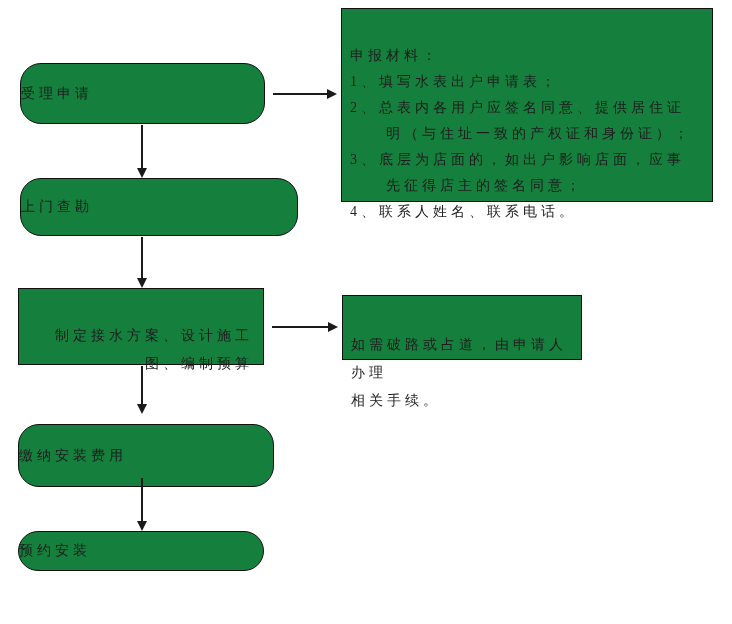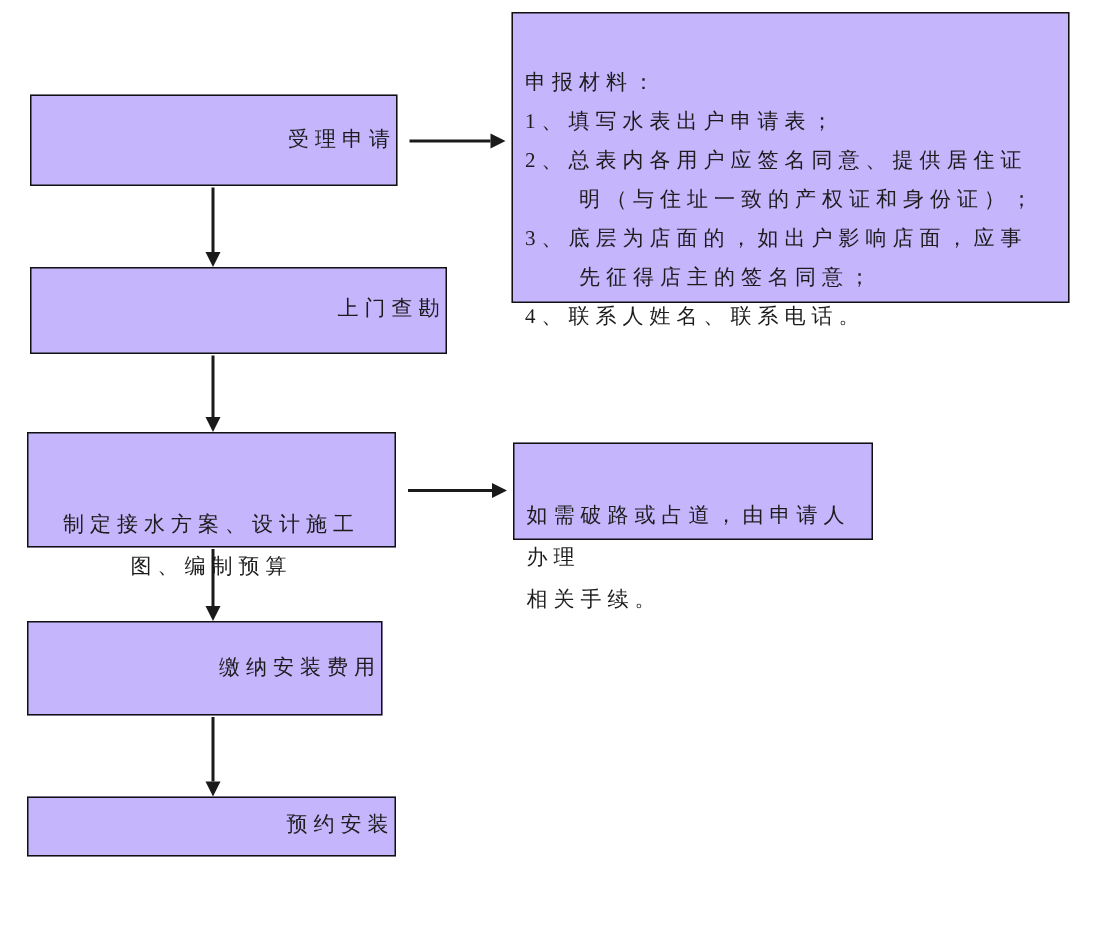--- a/index.html
+++ b/index.html
@@ -9,36 +9,37 @@
     height: 624px;
     background: #ffffff;
     font-family: "Liberation Serif", "DejaVu Serif", serif;
     color: #1c1c1c;
     overflow: hidden;
   }
   .box {
     position: absolute;
     box-sizing: border-box;
     border: 1.5px solid #111111;
-    background: #c4b5fd;
+    background: #15803d;
     font-size: 14px;
     letter-spacing: 4px;
     white-space: pre-line;
   }
   .box.center {
     display: flex;
     align-items: center;
-    justify-content: flex-end;
+    justify-content: flex-start;
     text-align: center;
     line-height: 22px;
+    border-radius: 21px;
   }
   .box.multiline {
-    padding: 20px 10px;
+    padding: 5px 10px;
     line-height: 28px;
-    text-align: center;
+    text-align: right;
   }
   .box.note {
     padding: 8px 6px 6px 8px;
     line-height: 26px;
     text-align: left;
   }
   .box.note2 {
     padding: 7px 6px 6px 8px;
     line-height: 28px;
   }
@@ -72,21 +73,21 @@
 
   <div class="box center" style="left:20px;top:178px;width:278px;height:58px">
     <span>上门查勘</span>
   </div>
 
   <div class="box multiline" style="left:18px;top:288px;width:246px;height:77px">
     <span>制定接水方案、设计施工
 图、编制预算</span>
   </div>
 
-  <div class="box center" style="left:18px;top:414px;width:237px;height:63px">
+  <div class="box center" style="left:18px;top:424px;width:256px;height:63px">
     <span>缴纳安装费用</span>
   </div>
 
   <div class="box center" style="left:18px;top:531px;width:246px;height:40px">
     <span>预约安装</span>
   </div>
 
   <div class="box note" style="left:341px;top:8px;width:372px;height:194px">
     <span>申报材料：
 1、填写水表出户申请表；

